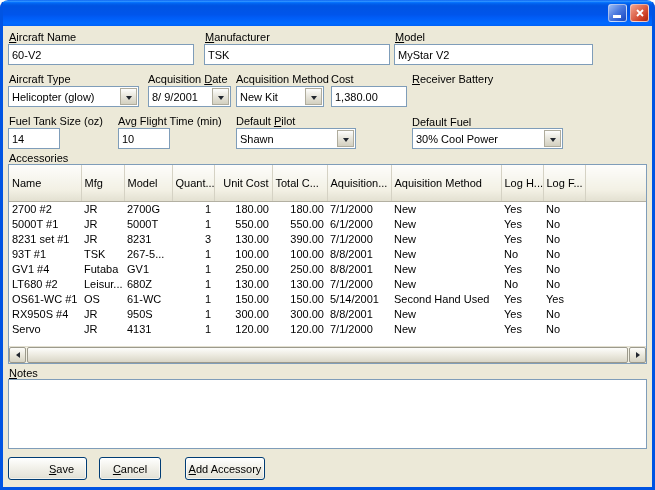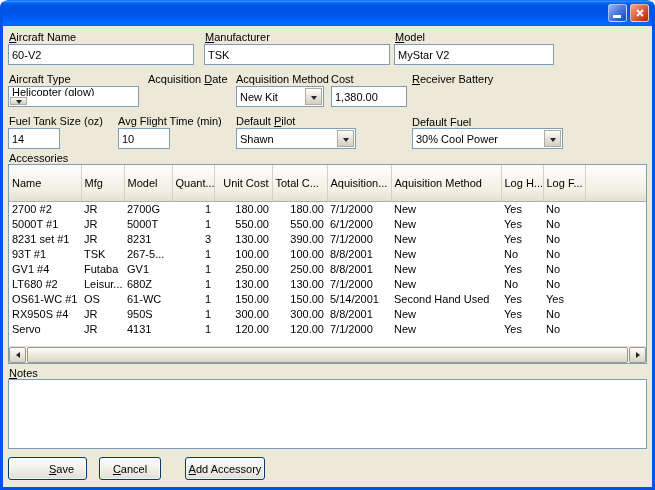--- a/index.html
+++ b/index.html
@@ -58,25 +58,25 @@
     background:linear-gradient(#FFFFFF,#F2F1EA 45%,#E5E4DA 90%,#D8D6C8); box-shadow:inset 0 0 0 1px rgba(255,255,255,.65);
     font:11px "Liberation Sans", sans-serif; color:#000; text-align:center; }
   #btn-save { left:8px; width:79px;padding-left:28px; }
   #btn-cancel { left:99px; width:62px; }
   #btn-add { left:185px; width:80px; }
 
   
   #lbl-aircraft-name { left:9px; top:31px; }   #lbl-manufacturer { left:205px; top:31px; }  #lbl-model { left:395px; top:31px; }
   #in-aircraft-name { left:8px; top:44px; width:186px; }
   #in-manufacturer  { left:204px; top:44px; width:186px; }
-  #in-model         { left:394px; top:44px; width:160px; }
+  #in-model         { left:394px; top:44px; width:199px; }
 
   #lbl-aircraft-type { left:9px; top:73px; }  #lbl-acquisition-date { left:148px; top:73px; }
   #lbl-acquisition-method { left:236px; top:73px; }  #lbl-cost { left:331px; top:73px; }  #lbl-receiver-battery { left:412px; top:73px; }
-  #cb-aircraft-type { left:8px; top:86px; width:131px;flex-direction:column; }
+  #cb-aircraft-type { left:8px; top:86px; width:131px; }
   #cb-acquisition-date { left:148px; top:86px; width:83px; }
   #cb-acquisition-method { left:236px; top:86px; width:88px; }
   #in-cost { left:331px; top:86px; width:76px; }
   #cb-receiver-battery { left:412px; top:86px; width:151px; }
 
   #lbl-fuel-tank { left:9px; top:115px; }  #lbl-avg-flight { left:118px; top:115px; }
   #lbl-default-pilot { left:236px; top:115px; }  #lbl-default-fuel { left:412px; top:116px; }
   #in-fuel-tank { left:8px; top:128px; width:52px; }
   #in-avg-flight { left:118px; top:128px; width:52px; }
   #cb-default-pilot { left:236px; top:128px; width:120px; }
@@ -106,20 +106,24 @@
   <input class="tbox" id="in-model" value="MyStar V2" style="">
 
   <div class="lbl" id="lbl-aircraft-type">Aircraft Type</div>
   <div class="lbl" id="lbl-acquisition-date">Acquisition <u>D</u>ate</div>
   <div class="lbl" id="lbl-acquisition-method">Acquisition Method</div>
   <div class="lbl" id="lbl-cost">Cost</div>
   <div class="lbl" id="lbl-receiver-battery"><u>R</u>eceiver Battery</div>
 
   <div class="combo" id="cb-aircraft-type">
     <span class="val">Helicopter (glow)</span>
+    <span class="cbtn"></span>
+  </div>
+  <div class="combo" id="cb-acquisition-date">
+    <span class="val">8/ 9/2001</span>
     <span class="cbtn"></span>
   </div>
   <div class="combo" id="cb-acquisition-method">
     <span class="val">New Kit</span>
     <span class="cbtn"></span>
   </div>
   <input class="tbox" id="in-cost" value="1,380.00" style="">
 
   <div class="lbl" id="lbl-fuel-tank">Fuel Tank Size (oz)</div>
   <div class="lbl" id="lbl-avg-flight">Avg Flight Time (min)</div>

